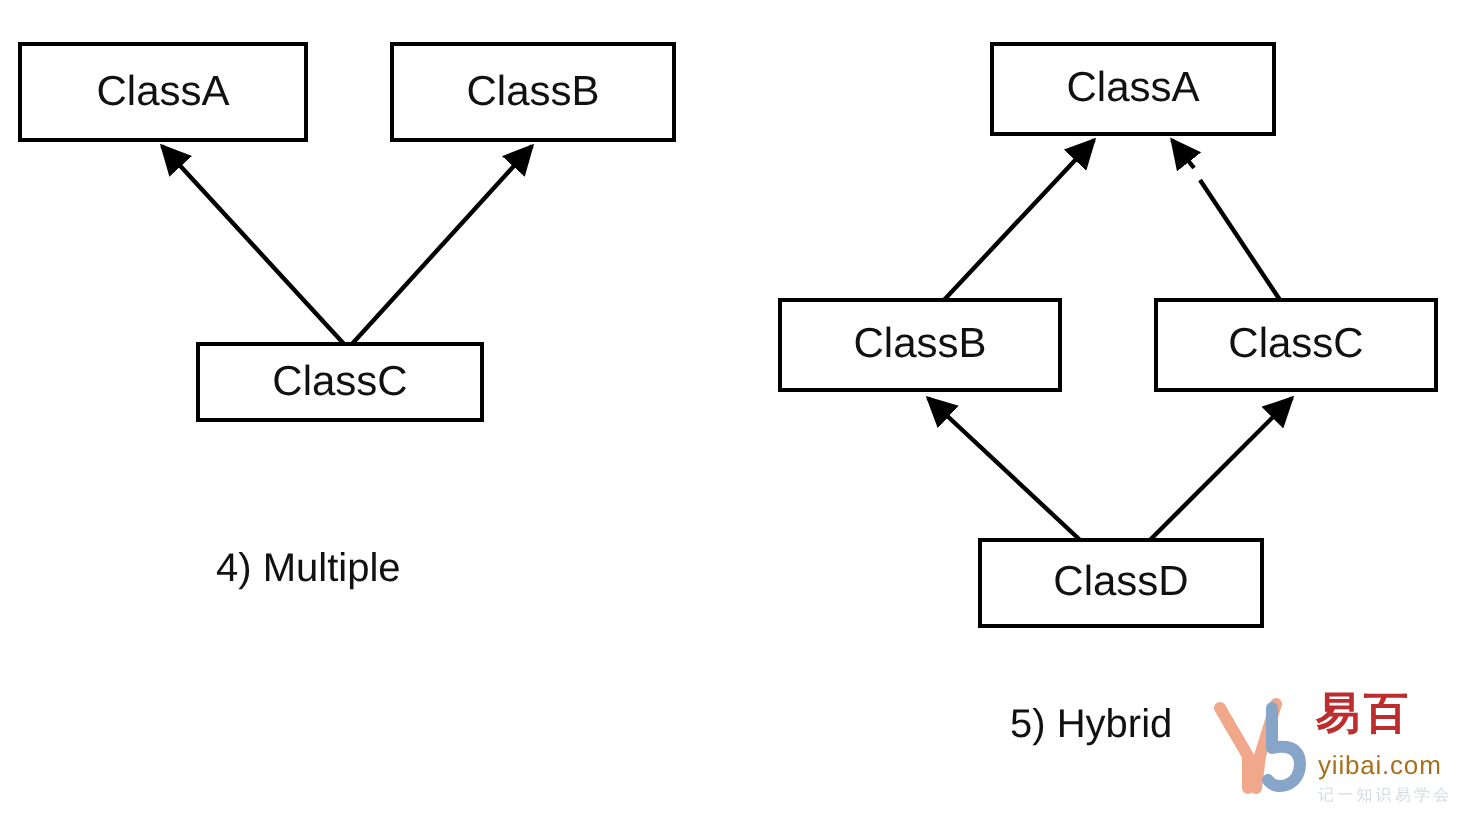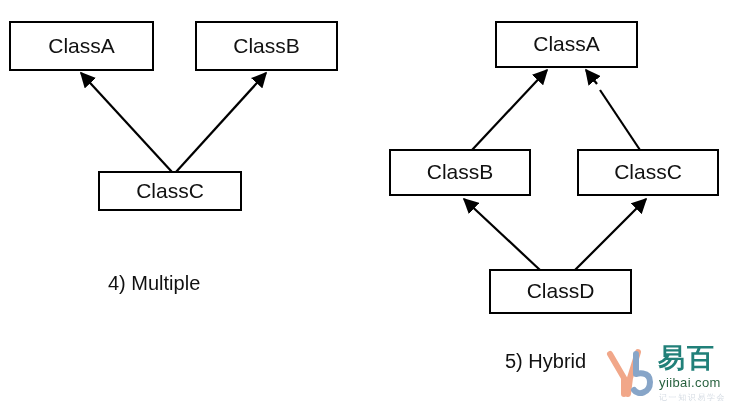--- a/index.html
+++ b/index.html
@@ -61,34 +61,34 @@
     left: 0px;
     top: 2px;
     width: 56px;
     height: 56px;
   }
   .wm-hanzi {
     position: absolute;
     left: 58px;
     top: 1px;
     font-family: "DejaVu Sans", sans-serif;
-    font-size: 27px;
+    font-size: 22px;
     font-weight: 700;
-    color: #0f766e;
+    color: #b91c1c;
     letter-spacing: 2px;
     white-space: nowrap;
     line-height: 30px;
   }
   .wm-domain {
     position: absolute;
     left: 59px;
     top: 33px;
     font-family: "Liberation Sans", sans-serif;
     font-size: 13px;
-    color: #14532d;
+    color: #a16207;
     letter-spacing: 0.4px;
     white-space: nowrap;
   }
   .wm-tagline {
     position: absolute;
     left: 59px;
     top: 50px;
     font-family: Liberation Sans, sans-serif;
     font-size: 8px;
     color: #d2d9e1;

